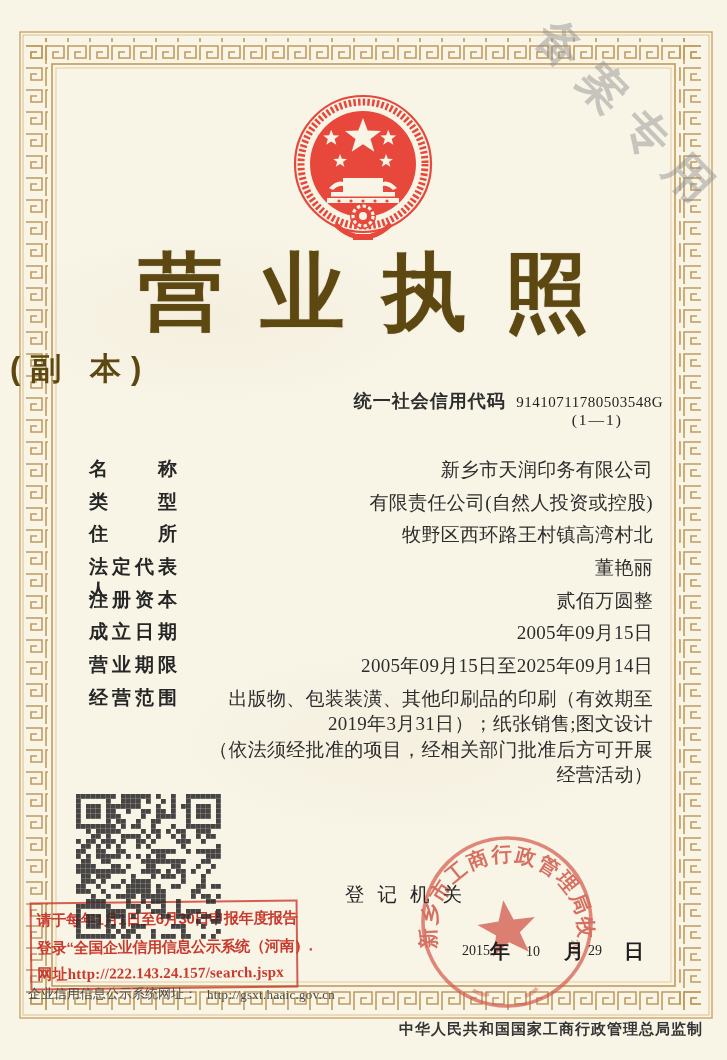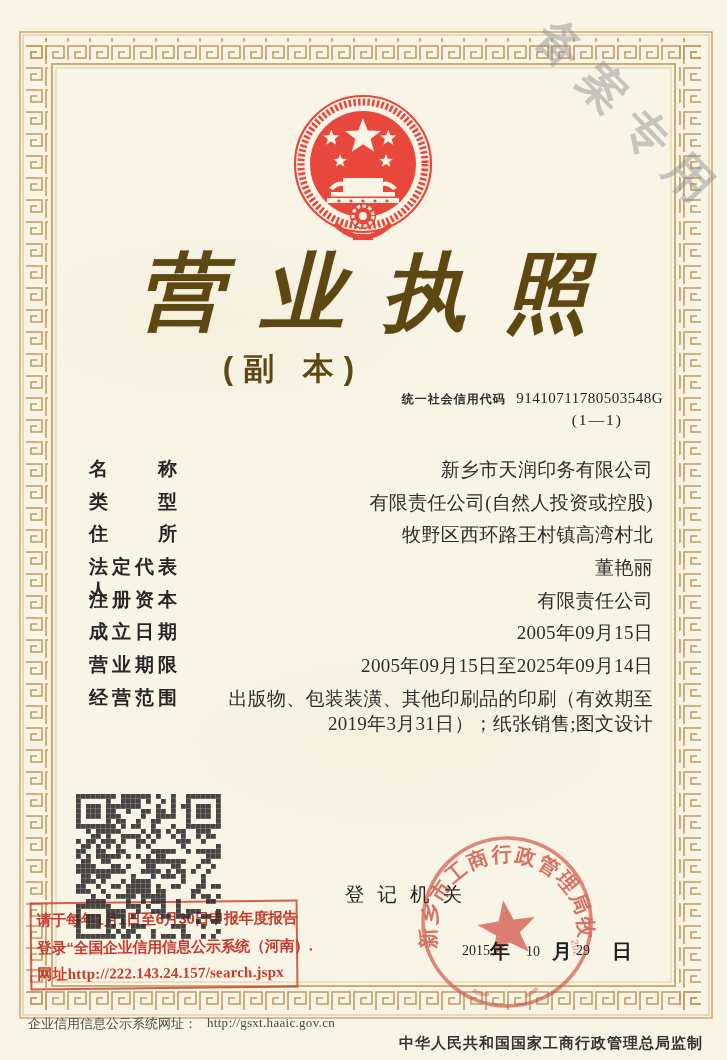--- a/index.html
+++ b/index.html
@@ -22,30 +22,29 @@
     font-size:46px;font-weight:700;color:rgba(148,148,148,.5);
     letter-spacing:16px;transform:rotate(46deg);transform-origin:0 0;
     white-space:nowrap;pointer-events:none;
   }
   .emblem{position:absolute;left:287px;top:92px;z-index:4;}
   .title{
     position:absolute;left:0;top:240px;width:727px;z-index:4;
     text-align:center;font-size:84px;line-height:1.25;font-weight:900;
     color:#5d4812;letter-spacing:38px;margin-right:-38px;text-indent:38px;
     text-shadow:0 0 1px rgba(93,72,18,.6);
-    font-style:italic;
   }
   .subtitle{
     position:absolute;left:0;top:348px;width:577px;z-index:4;
-    text-align:center;font-size:31px;font-weight:700;color:#5d4812;letter-spacing:10px;text-indent:10px;
+    text-align:left;font-size:31px;font-weight:700;color:#5d4812;letter-spacing:10px;text-indent:10px;
   }
   .credit-line{
     position:absolute;right:64px;top:389px;z-index:4;white-space:nowrap;
   }
-  .credit-label{font-size:12px;font-weight:700;color:#2e2e2e;letter-spacing:1px;}
+  .credit-label{font-size:18px;font-weight:700;color:#2e2e2e;letter-spacing:1px;}
   .credit-code{font-family:"Liberation Serif","DejaVu Serif",serif;font-size:15px;color:#1f1f1f;margin-left:6px;letter-spacing:.5px;}
   .page-no{
     position:absolute;right:104px;top:411px;z-index:4;
     font-family:"Liberation Serif","DejaVu Serif",serif;font-size:15.5px;color:#222;letter-spacing:2px;
   }
   .fields{position:absolute;left:89px;top:433px;width:572px;z-index:4;margin-top:24px;}
   .frow{display:flex;align-items:flex-start;height:32.7px;}
   .frow.tall{height:auto;}
   .flabel{
     flex:0 0 88px;margin-right:24px;
@@ -72,32 +71,32 @@
     font-size:19.5px;font-weight:400;color:#262626;letter-spacing:13px;white-space:nowrap;
   }
   .seal{position:absolute;left:413px;top:828px;z-index:3;opacity:.82;}
   .date-row{
     position:absolute;left:462px;top:938px;z-index:4;
     display:flex;align-items:baseline;color:#1f1f1f;white-space:nowrap;
   }
   .date-row .num{font-family:"Liberation Serif","DejaVu Serif",serif;font-size:14px;position:relative;}
   .date-row .cjk{font-size:20px;font-weight:700;}
   .n-year{top:-3px;}
-  .n-month{top:-2px;margin-left:16px;margin-right:12px;}
+  .n-month{top:-2px;margin-left:16px;margin-right:24px;}
   .n-day{top:-3px;margin-left:4px;}
   .d-day{margin-left:22px;}
   .footer-left{
-    position:absolute;left:28px;top:1015px;z-index:4;display:flex;align-items:flex-start;
+    position:absolute;left:28px;top:985px;z-index:4;display:flex;align-items:flex-end;
     font-size:13px;color:#4a4a4a;
   }
   .footer-left .url{font-family:"Liberation Serif","DejaVu Serif",serif;margin-left:10px;letter-spacing:.3px;}
   .footer-right{
     position:absolute;right:24px;top:1020px;z-index:4;
     font-family:"Liberation Serif","DejaVu Serif",serif;
-    font-size:15px;color:#353535;letter-spacing:1px;font-weight:600;margin-top:14px;
+    font-size:15px;color:#353535;letter-spacing:1px;font-weight:600;
   }
 </style>
 </head>
 <body>
 
 <div class="page">
 
   <svg class="frame-svg" width="727" height="1060">
     <defs>
       <pattern id="gk" width="22" height="22" patternUnits="userSpaceOnUse">
@@ -163,34 +162,35 @@
     <div class="frow">
       <span class="flabel">住所</span>
       <span class="fvalue">牧野区西环路王村镇高湾村北</span>
     </div>
     <div class="frow">
       <span class="flabel">法定代表人</span>
       <span class="fvalue">董艳丽</span>
     </div>
     <div class="frow">
       <span class="flabel">注册资本</span>
-      <span class="fvalue">有限责任公司</span>
+      <span class="fvalue">贰佰万圆整</span>
     </div>
     <div class="frow">
       <span class="flabel">成立日期</span>
       <span class="fvalue">2005年09月15日</span>
     </div>
     <div class="frow">
       <span class="flabel">营业期限</span>
       <span class="fvalue">2005年09月15日至2025年09月14日</span>
     </div>
     <div class="frow tall">
       <span class="flabel">经营范围</span>
       <span class="fvalue">
         <div class="scope-main">出版物、包装装潢、其他印刷品的印刷（有效期至2019年3月31日）；纸张销售;图文设计</div>
+        <div class="scope-note">（依法须经批准的项目，经相关部门批准后方可开展经营活动）</div>
       </span>
     </div>
   </div>
 
   <svg class="qr" id="qr-svg" width="152" height="152">
       <rect x="3.00" y="3.00" width="4.80" height="4.80" fill="#2c2c2c" opacity=".88"></rect>
       <rect x="8.00" y="3.00" width="4.80" height="4.80" fill="#2c2c2c" opacity=".88"></rect>
       <rect x="13.00" y="3.00" width="4.80" height="4.80" fill="#2c2c2c" opacity=".88"></rect>
       <rect x="18.00" y="3.00" width="4.80" height="4.80" fill="#2c2c2c" opacity=".88"></rect>
       <rect x="23.00" y="3.00" width="4.80" height="4.80" fill="#2c2c2c" opacity=".88"></rect>

